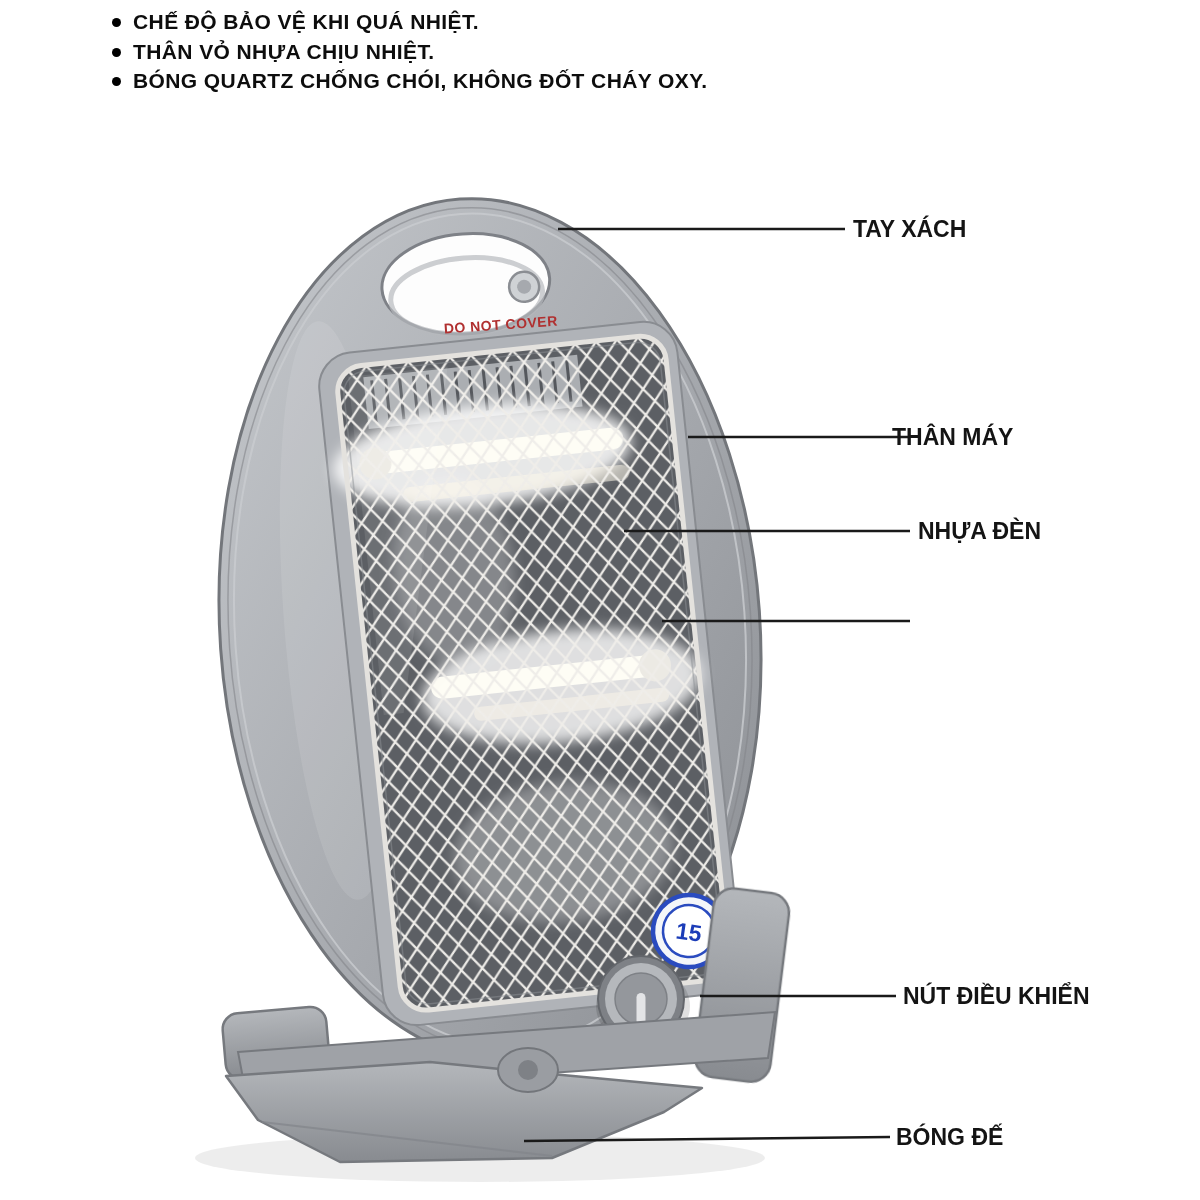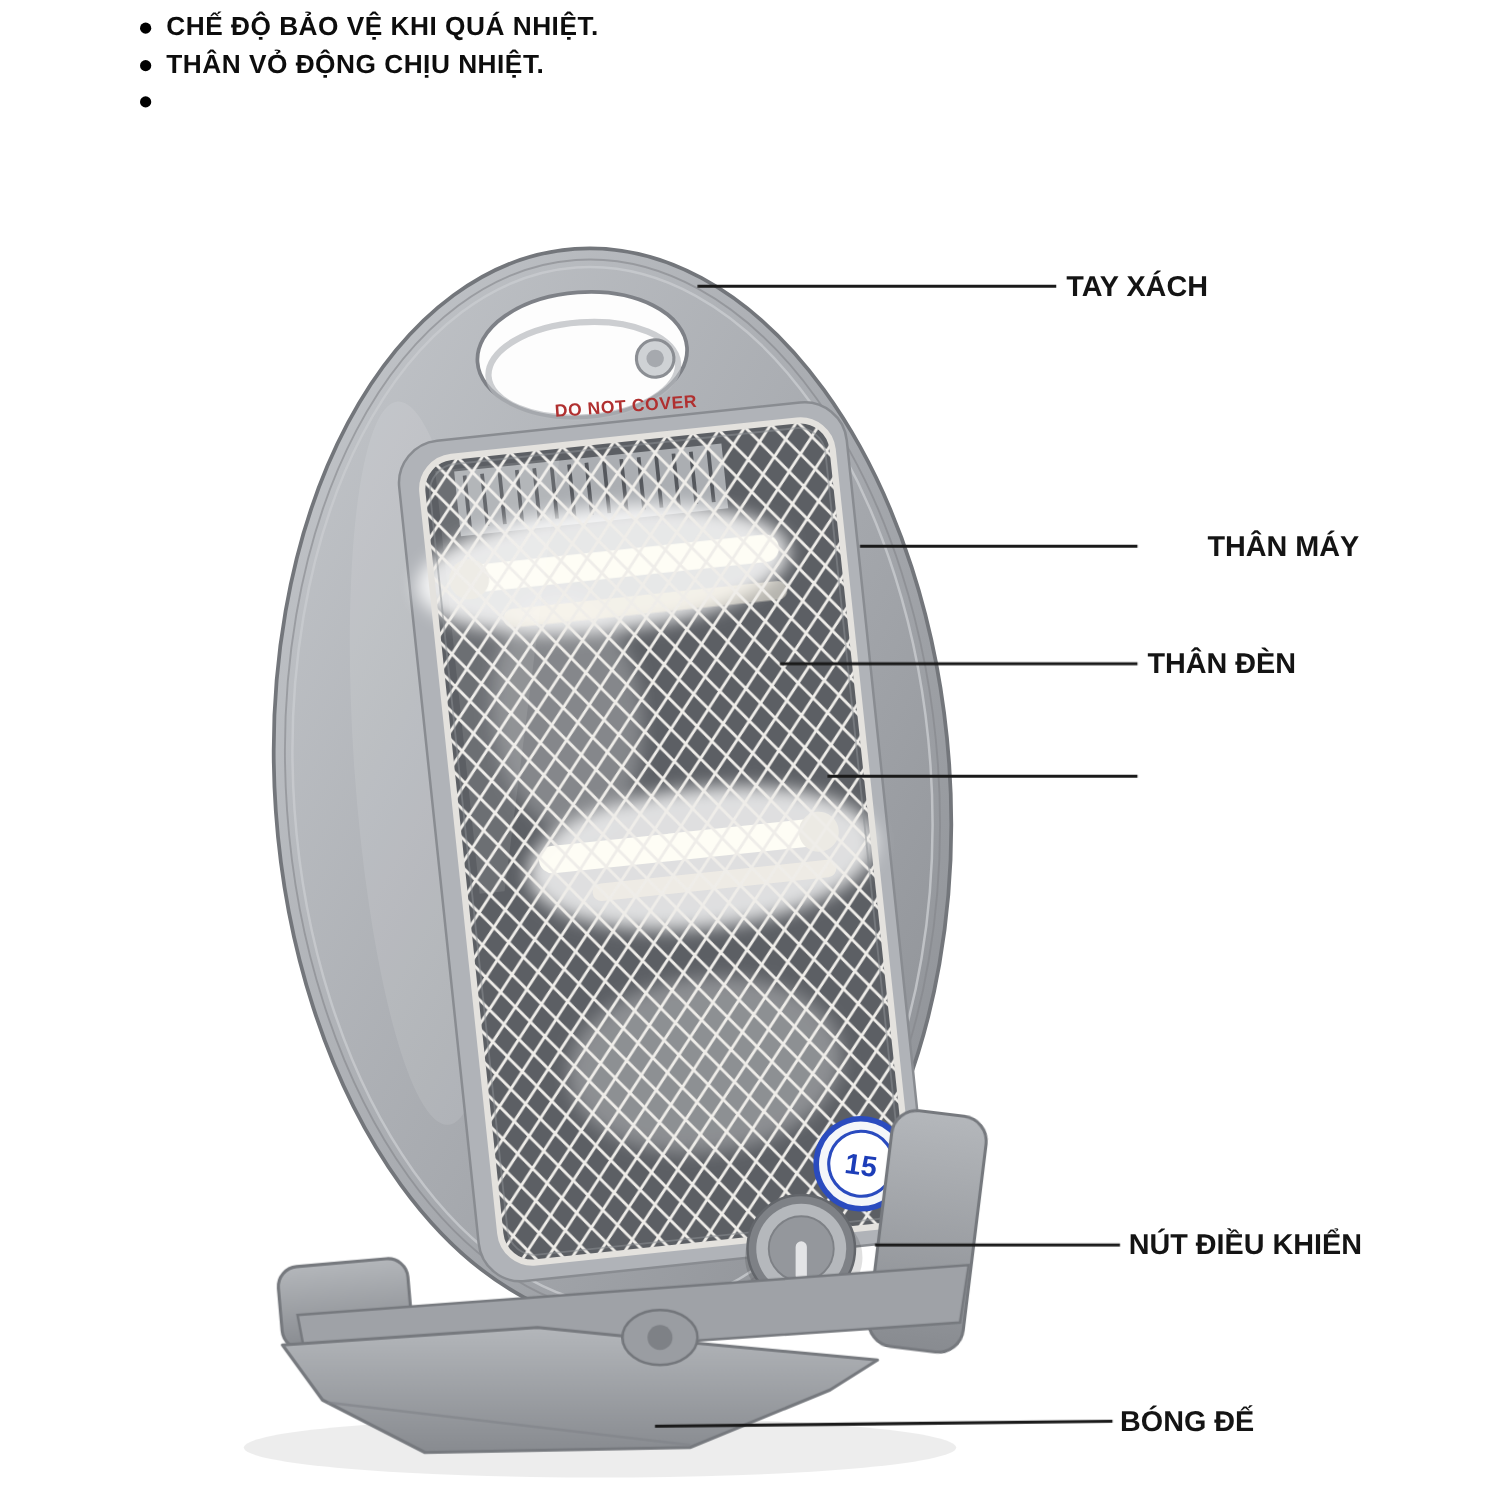--- a/index.html
+++ b/index.html
@@ -21,24 +21,25 @@
 
 <div class="stage">
 
   <ul class="features">
     <li>
       <span class="dot"></span>
       <span class="ftext">CHẾ ĐỘ BẢO VỆ KHI QUÁ NHIỆT.</span>
     </li>
     <li>
       <span class="dot"></span>
-      <span class="ftext">THÂN VỎ ĐỘNG CHỊU NHIỆT.</span>
+      <span class="ftext">THÂN VỎ NHỰA CHỊU NHIỆT.</span>
     </li>
     <li>
       <span class="dot"></span>
+      <span class="ftext">BÓNG QUARTZ CHỐNG CHÓI, KHÔNG ĐỐT CHÁY OXY.</span>
     </li>
   </ul>
 
   <svg class="art" viewBox="0 0 1200 1200">
     <defs>
       <linearGradient id="bodyGrad" x1="0" y1="0" x2="1" y2="1">
         <stop offset="0" stop-color="#c6c9cd"></stop>
         <stop offset="0.55" stop-color="#a6a9ae"></stop>
         <stop offset="1" stop-color="#898c91"></stop>
       </linearGradient>
@@ -133,18 +134,18 @@
       <line x1="558" y1="229" x2="845" y2="229"></line>
       <line x1="688" y1="437" x2="910" y2="437"></line>
       <line x1="624" y1="531" x2="910" y2="531"></line>
       <line x1="662" y1="621" x2="910" y2="621"></line>
       <line x1="700" y1="996" x2="896" y2="996"></line>
       <line x1="524" y1="1141" x2="890" y2="1137"></line>
     </g>
   </svg>
 
   <div class="callout" style="left:853px; top:229px;">TAY XÁCH</div>
-  <div class="callout" style="left:966px; top:437px;text-align:center;">THÂN MÁY</div>
-  <div class="callout" style="left:918px; top:531px;">THÂN ĐÈN</div>
+  <div class="callout" style="left:892px; top:437px;text-align:center;">THÂN MÁY</div>
+  <div class="callout" style="left:918px; top:531px;">NHỰA ĐÈN</div>
   <div class="callout" style="left:903px; top:996px;">NÚT ĐIỀU KHIỂN</div>
   <div class="callout" style="left:896px; top:1137px;">BÓNG ĐẾ</div>
 
 </div>
 
 </body></html>

